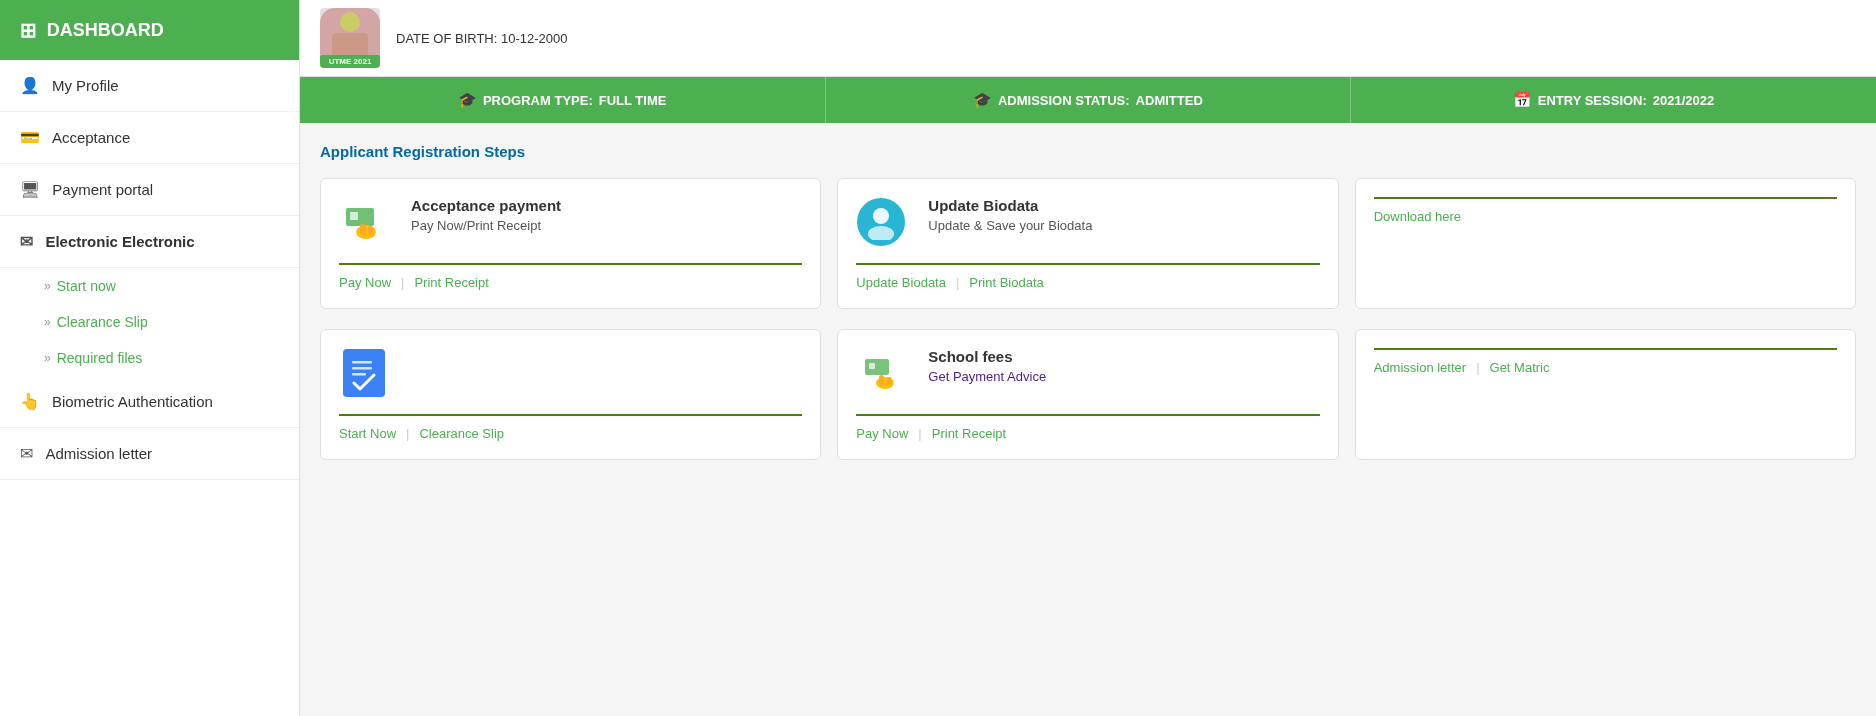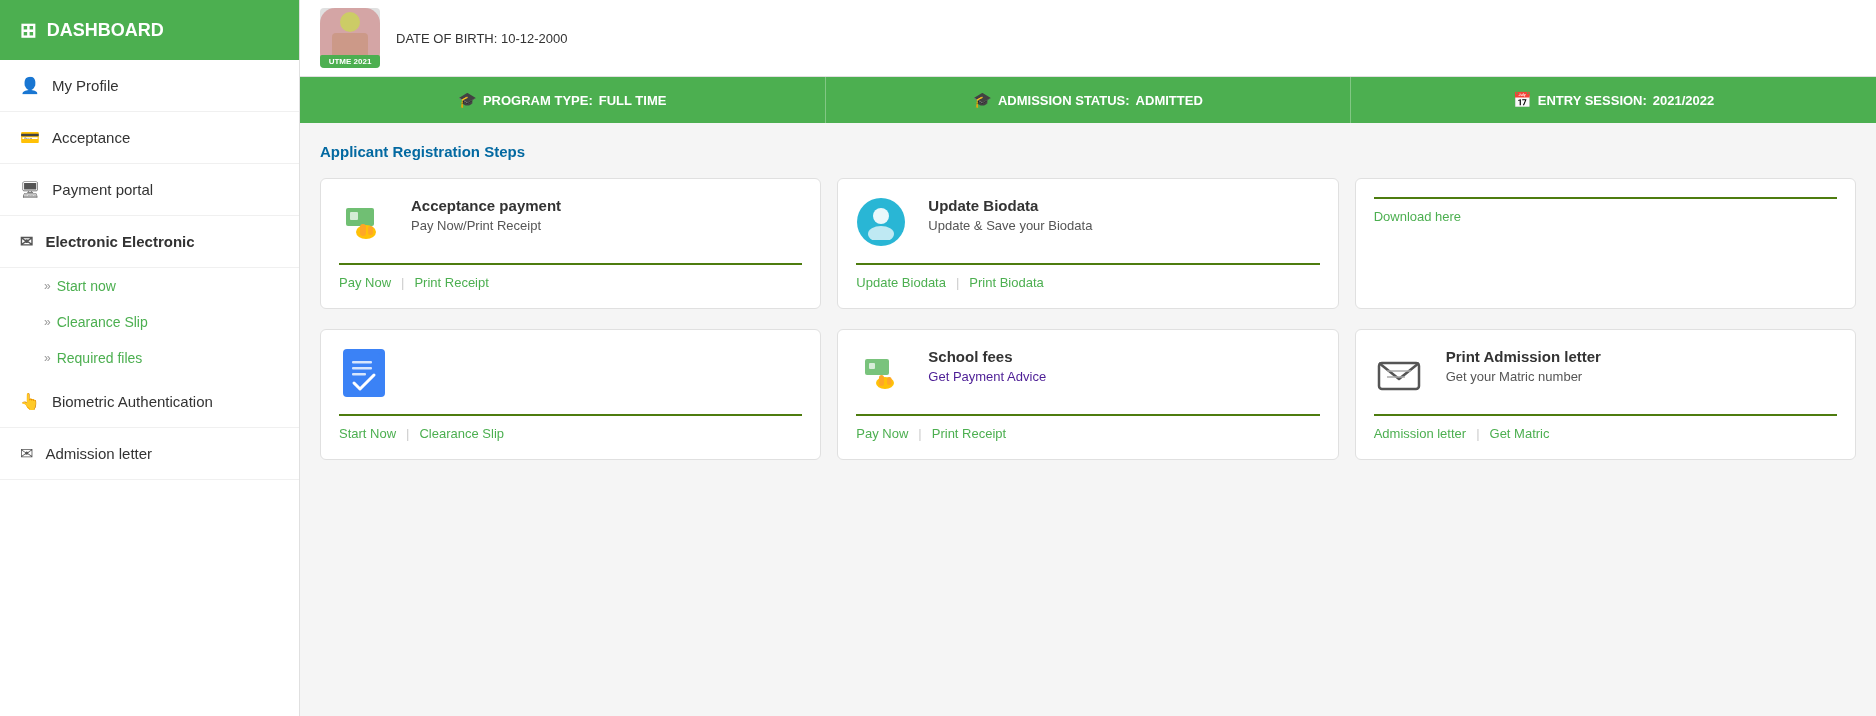--- a/index.html
+++ b/index.html
@@ -419,36 +419,20 @@
           </div>
         </div>
         <div class="card-actions">
           <a class="action-link">Pay Now</a>
           <span class="divider">|</span>
           <a class="action-link">Print Receipt</a>
         </div>
       </div>
 
       <div class="card">
-        <div class="card-top">
-          <div class="card-icon-wrap print-icon">
-            <svg width="48" height="48" viewBox="0 0 48 48">
-
-              <rect x="4" y="14" width="40" height="26" rx="3" fill="none" stroke="#555" stroke-width="2.5"></rect>
-              <polyline points="4,14 24,30 44,14" fill="none" stroke="#555" stroke-width="2.5" stroke-linejoin="round"></polyline>
-
-              <line x1="12" y1="22" x2="36" y2="22" stroke="#aaa" stroke-width="1.5"></line>
-              <line x1="12" y1="28" x2="30" y2="28" stroke="#aaa" stroke-width="1.5"></line>
-            </svg>
-          </div>
-          <div class="card-text">
-            <div class="card-title">Print Admission letter</div>
-            <div class="card-subtitle">Get your Matric number</div>
-          </div>
-        </div>
         <div class="card-actions">
           <a class="action-link">Admission letter</a>
           <span class="divider">|</span>
           <a class="action-link">Get Matric</a>
         </div>
       </div>
     </div>
   </div>
 </div>
 

